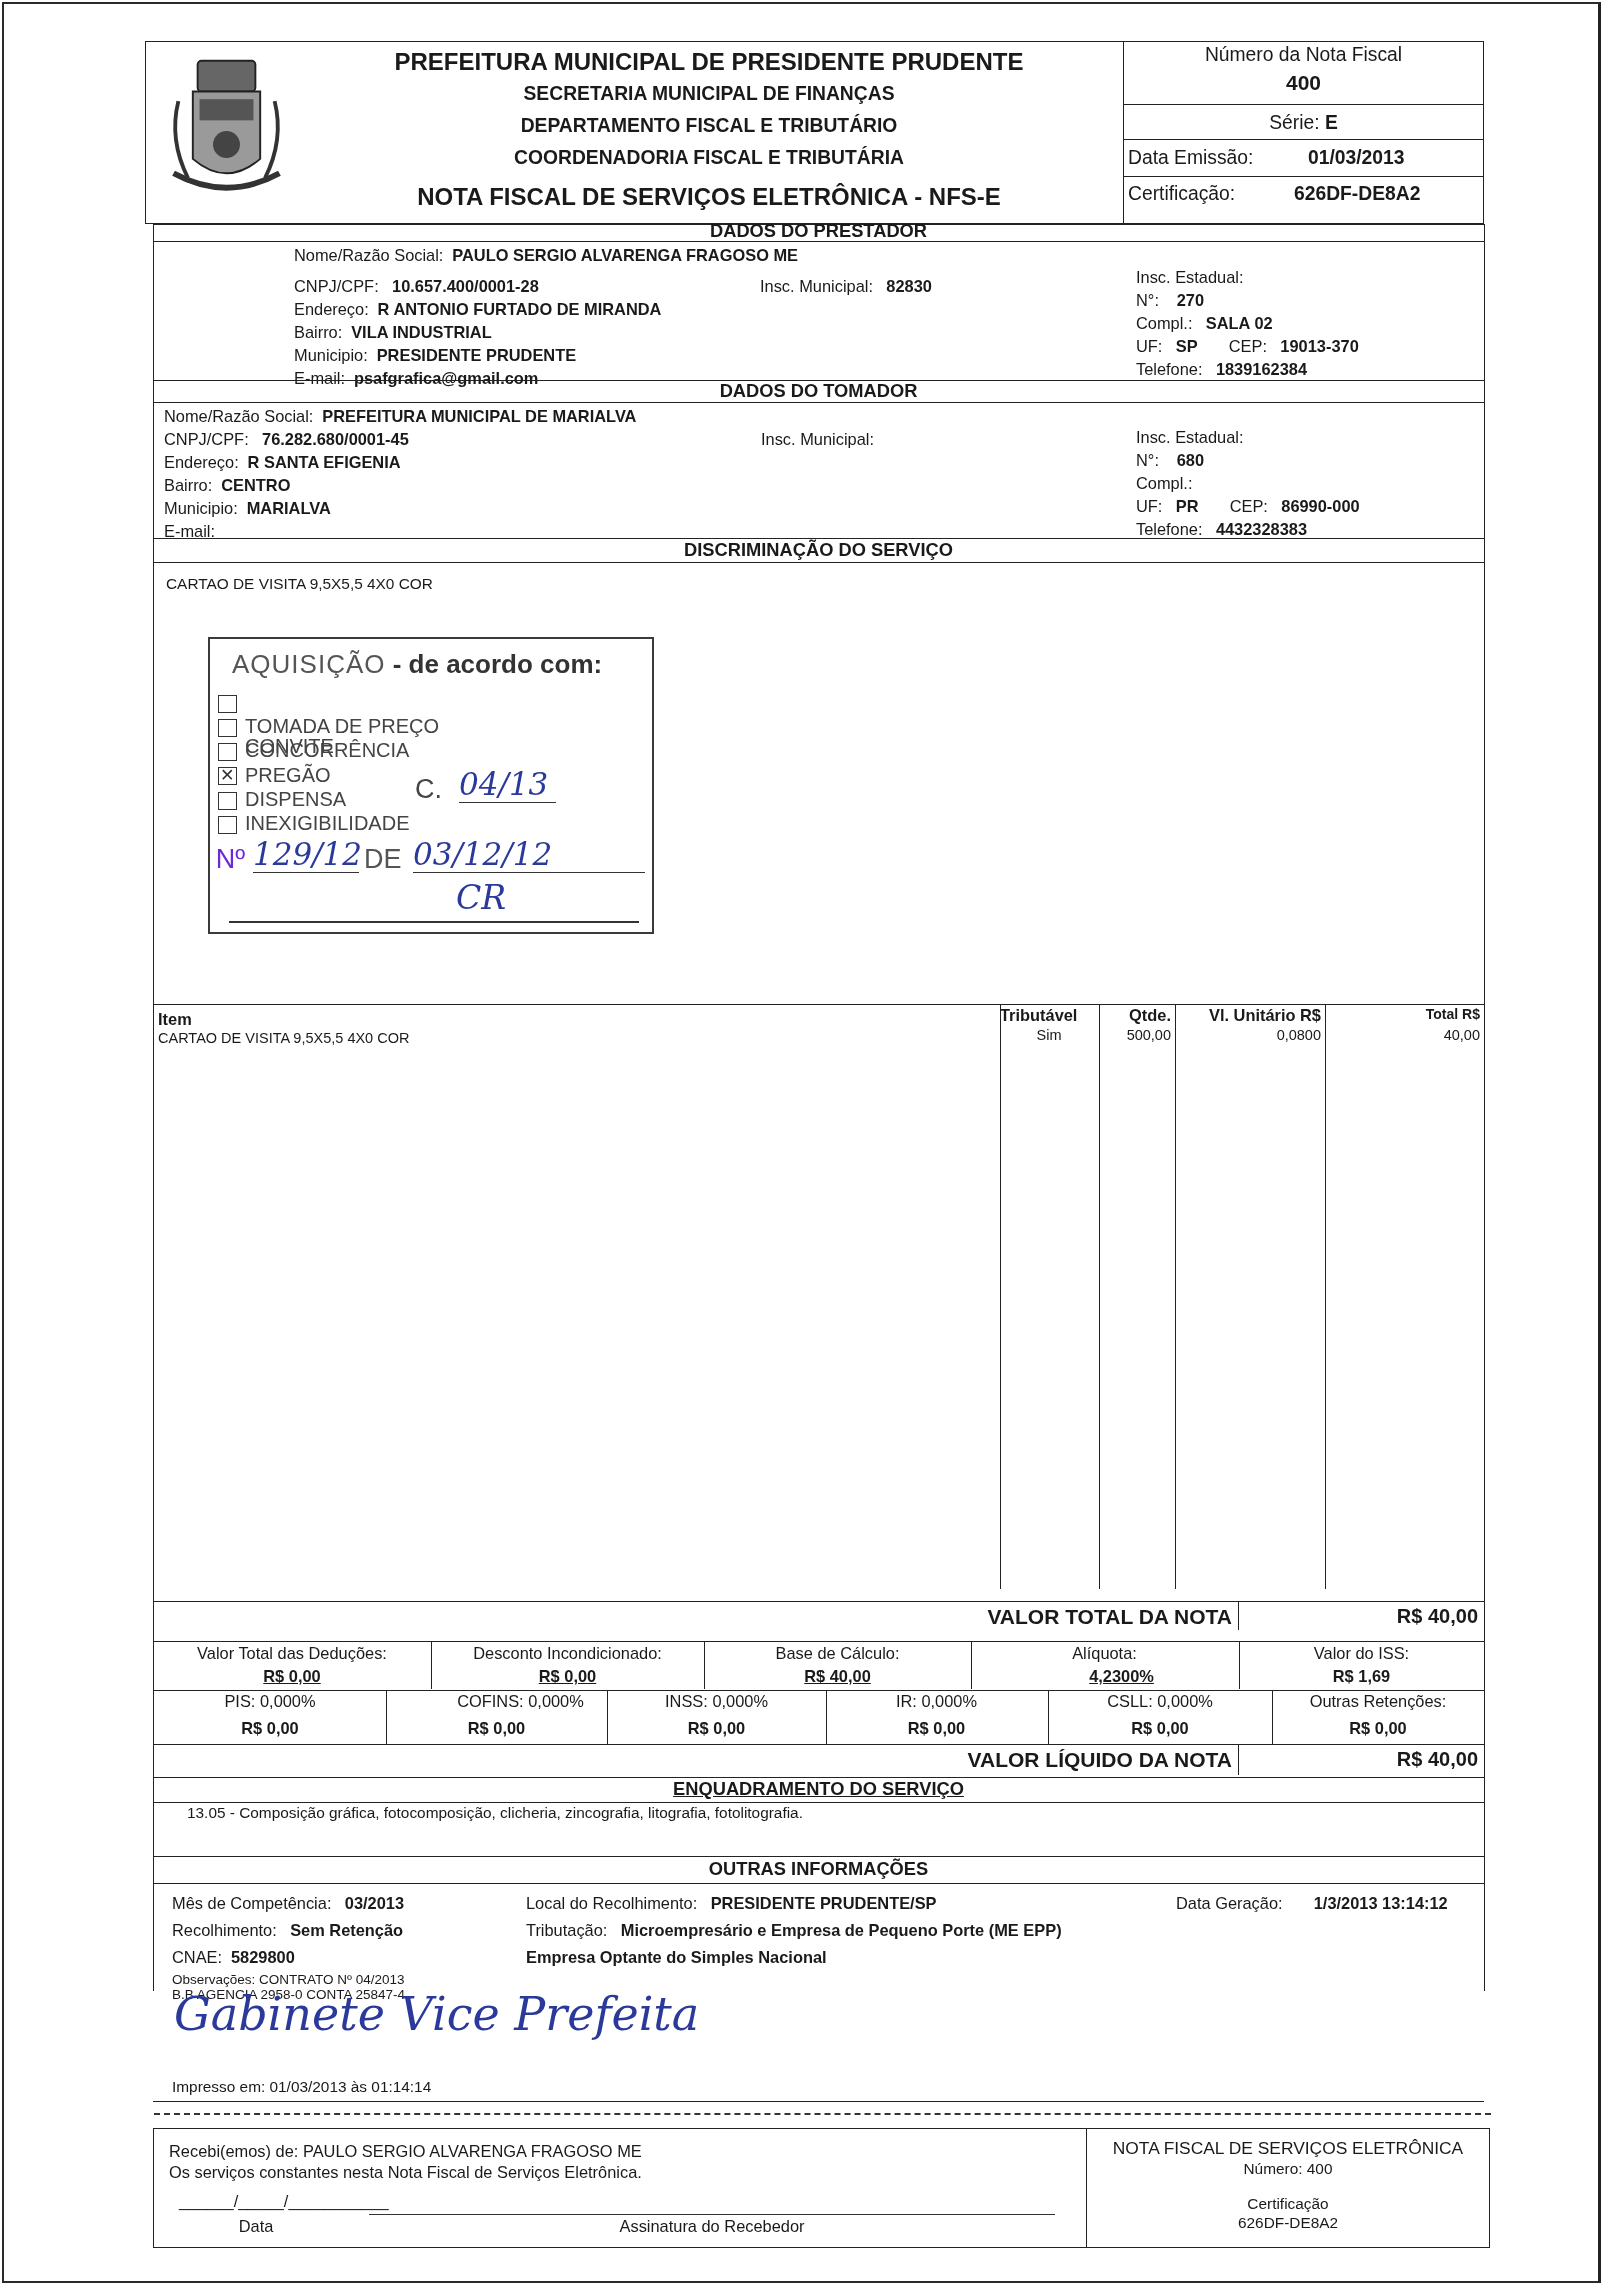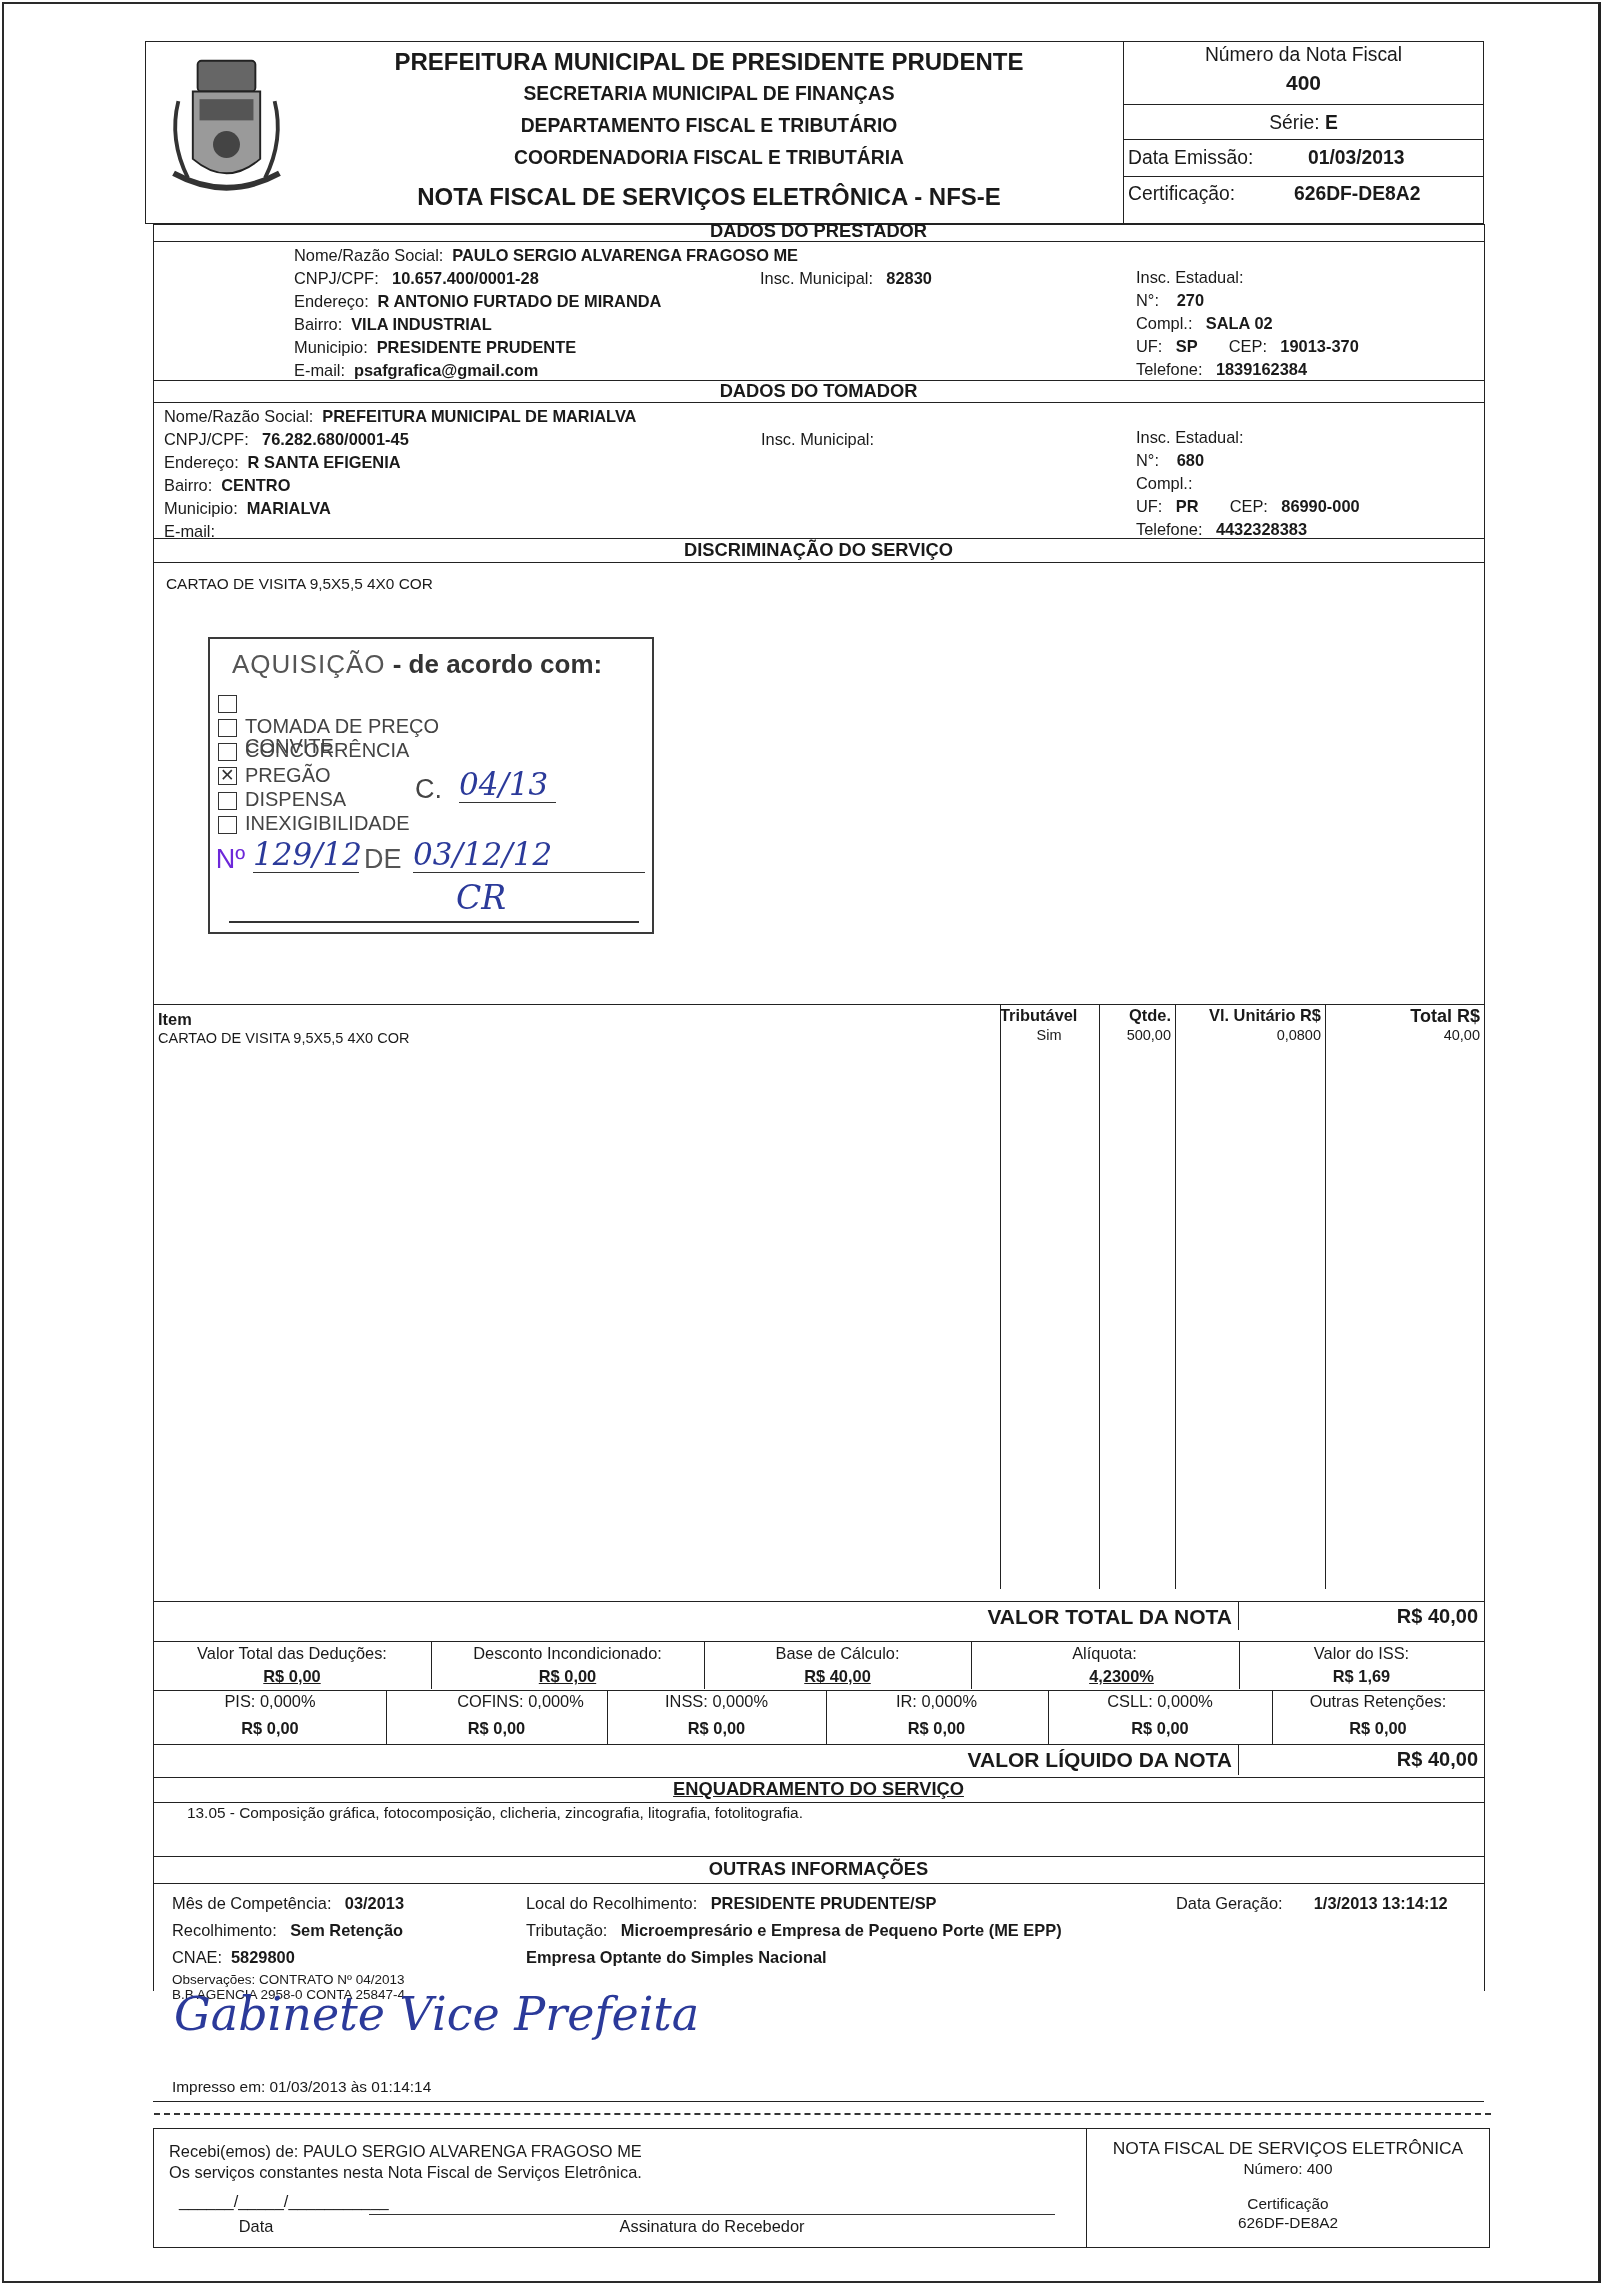--- a/index.html
+++ b/index.html
@@ -68,21 +68,21 @@
 
 <div class="vline" style="left:153px;top:224px;height:1767px;"></div>
 <div class="vline" style="left:1484px;top:224px;height:1767px;"></div>
 
 <div class="hline" style="left:153px;top:224px;width:1331px;"></div>
 <div class="sect-title" style="left:153px;top:220px;width:1331px;">DADOS DO PRESTADOR</div>
 <div class="hline" style="left:153px;top:241px;width:1331px;"></div>
 
 <div class="abs" style="left:294px;top:244px;width:734px;line-height:22px;">
   <div><span class="lbl">Nome/Razão Social:</span>&nbsp;&nbsp;<span class="val">PAULO SERGIO ALVARENGA FRAGOSO ME</span></div>
-  <div style="position:relative;"><span class="lbl">CNPJ/CPF:</span>&nbsp;&nbsp;&nbsp;<span class="val">10.657.400/0001-28</span>
+  <div style="position:relative;margin-top:8px;"><span class="lbl">CNPJ/CPF:</span>&nbsp;&nbsp;&nbsp;<span class="val">10.657.400/0001-28</span>
     <span style="position:absolute;left:466px;"><span class="lbl">Insc. Municipal:</span>&nbsp;&nbsp;&nbsp;<span class="val">82830</span></span></div>
   <div><span class="lbl">Endereço:</span>&nbsp;&nbsp;<span class="val">R ANTONIO FURTADO DE MIRANDA</span></div>
   <div><span class="lbl">Bairro:</span>&nbsp;&nbsp;<span class="val">VILA INDUSTRIAL</span></div>
   <div><span class="lbl">Municipio:</span>&nbsp;&nbsp;<span class="val">PRESIDENTE PRUDENTE</span></div>
   <div><span class="lbl">E-mail:</span>&nbsp;&nbsp;<span class="val">psafgrafica@gmail.com</span></div>
 </div>
 <div class="abs" style="left:1136px;top:266px;width:338px;line-height:22px;">
   <div><span class="lbl">Insc. Estadual:</span></div>
   <div><span class="lbl">N°:</span>&nbsp;&nbsp;&nbsp;&nbsp;<span class="val">270</span></div>
   <div><span class="lbl">Compl.:</span>&nbsp;&nbsp;&nbsp;<span class="val">SALA 02</span></div>
@@ -145,21 +145,21 @@
 <div class="hline" style="left:153px;top:1004px;width:1331px;"></div>
 <div class="vline" style="left:1000px;top:1004px;height:585px;"></div>
 <div class="vline" style="left:1099px;top:1004px;height:585px;"></div>
 <div class="vline" style="left:1175px;top:1004px;height:585px;"></div>
 <div class="vline" style="left:1325px;top:1004px;height:585px;"></div>
 
 <div class="abs b" style="left:158px;top:1010px;font-size:16.4px;">Item</div>
 <div class="abs b c" style="left:1000px;top:1006px;width:76px;font-size:16.4px;">Tributável</div>
 <div class="abs b r" style="left:1099px;top:1006px;width:72px;font-size:16.4px;">Qtde.</div>
 <div class="abs b r" style="left:1175px;top:1006px;width:146px;font-size:16.4px;">Vl. Unitário R$</div>
-<div class="abs b r" style="left:1325px;top:1006px;width:155px;font-size:18px;">Total R$</div>
+<div class="abs b r" style="left:1325px;top:1006px;width:155px;font-size:14px;">Total R$</div>
 
 <div class="abs" style="left:158px;top:1030px;font-size:14.5px;">CARTAO DE VISITA 9,5X5,5 4X0 COR</div>
 <div class="abs c" style="left:1000px;top:1027px;width:98px;font-size:14.5px;">Sim</div>
 <div class="abs r" style="left:1099px;top:1027px;width:72px;font-size:14.5px;">500,00</div>
 <div class="abs r" style="left:1175px;top:1027px;width:146px;font-size:14.5px;">0,0800</div>
 <div class="abs r" style="left:1325px;top:1027px;width:155px;font-size:14.5px;">40,00</div>
 
 <div class="hline" style="left:153px;top:1601px;width:1331px;"></div>
 <div class="vline" style="left:1238px;top:1601px;height:29px;"></div>
 <div class="abs b r" style="left:869px;top:1605px;width:363px;font-size:21px;">VALOR TOTAL DA NOTA</div>

